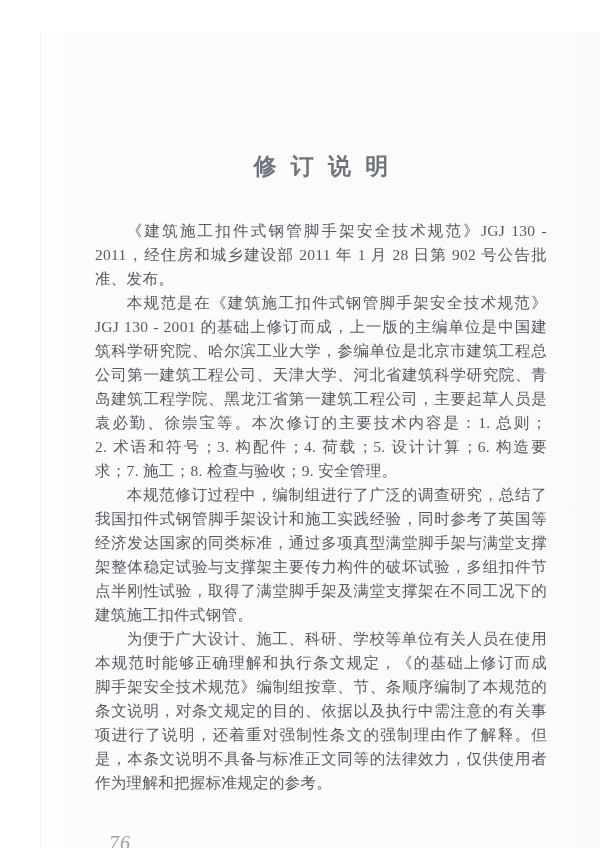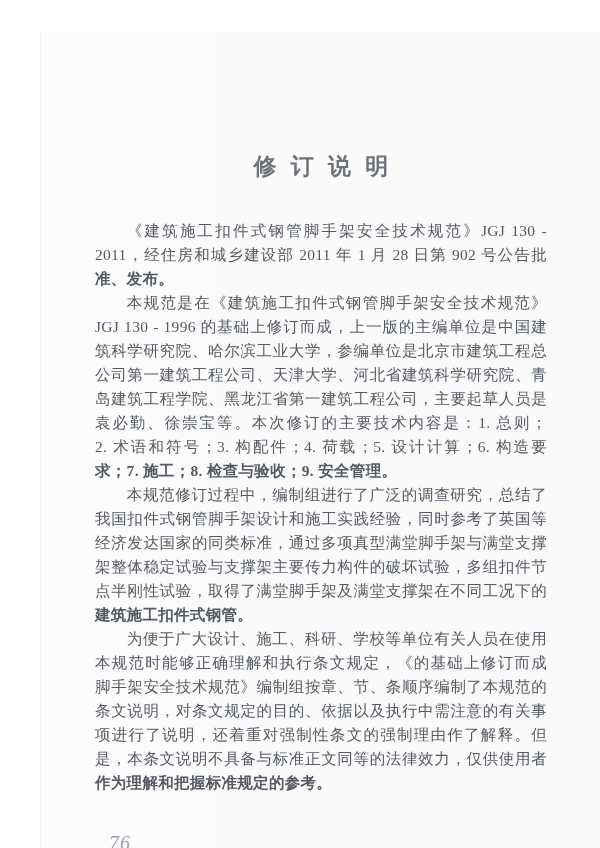--- a/index.html
+++ b/index.html
@@ -58,21 +58,20 @@
     text-align-last: justify;
     overflow: visible;
     white-space: nowrap;
     letter-spacing: 0.02em;
   }
   .line.first {
     text-indent: 2.05em;
   }
   .line.last {
     text-align-last: left;
-    font-weight: bold;
   }
   .page-number {
     position: absolute;
     left: 68px;               
     top: 800px;
     font-size: 20px;
     font-style: italic;
     color: #9aa0a8;
     letter-spacing: 1px;
   }
@@ -82,21 +81,21 @@
 
 <div class="viewport">
   <div class="sheet">
     <div class="doc-title">修订说明</div>
 
     <div class="text-block">
         <div class="line first">《建筑施工扣件式钢管脚手架安全技术规范》JGJ 130 -</div>
         <div class="line">2011，经住房和城乡建设部 2011 年 1 月 28 日第 902 号公告批</div>
         <div class="line last">准、发布。</div>
         <div class="line first">本规范是在《建筑施工扣件式钢管脚手架安全技术规范》</div>
-        <div class="line">JGJ 130 - 1996 的基础上修订而成，上一版的主编单位是中国建</div>
+        <div class="line">JGJ 130 - 2001 的基础上修订而成，上一版的主编单位是中国建</div>
         <div class="line">筑科学研究院、哈尔滨工业大学，参编单位是北京市建筑工程总</div>
         <div class="line">公司第一建筑工程公司、天津大学、河北省建筑科学研究院、青</div>
         <div class="line">岛建筑工程学院、黑龙江省第一建筑工程公司，主要起草人员是</div>
         <div class="line">袁必勤、徐崇宝等。本次修订的主要技术内容是：1. 总则；</div>
         <div class="line">2. 术语和符号；3. 构配件；4. 荷载；5. 设计计算；6. 构造要</div>
         <div class="line last">求；7. 施工；8. 检查与验收；9. 安全管理。</div>
         <div class="line first">本规范修订过程中，编制组进行了广泛的调查研究，总结了</div>
         <div class="line">我国扣件式钢管脚手架设计和施工实践经验，同时参考了英国等</div>
         <div class="line">经济发达国家的同类标准，通过多项真型满堂脚手架与满堂支撑</div>
         <div class="line">架整体稳定试验与支撑架主要传力构件的破坏试验，多组扣件节</div>

